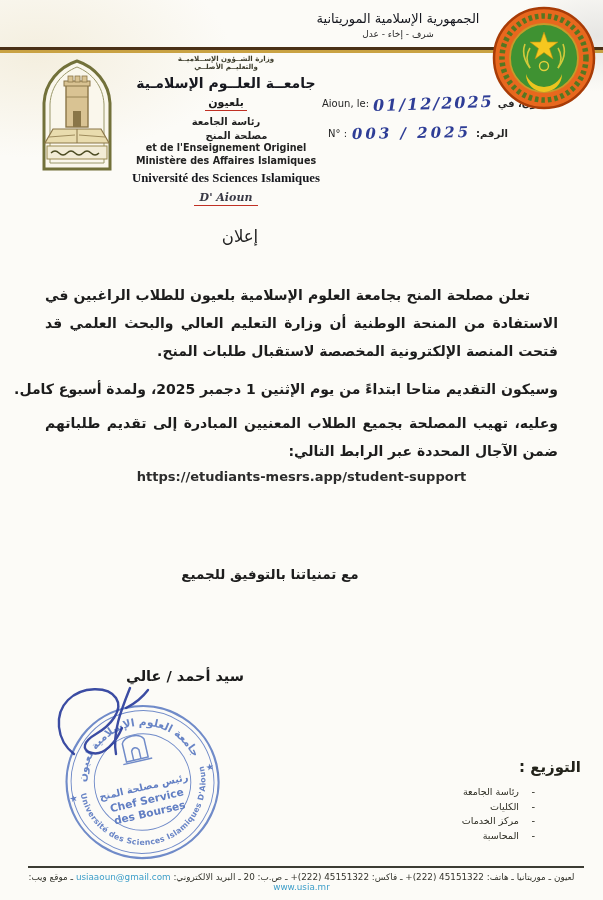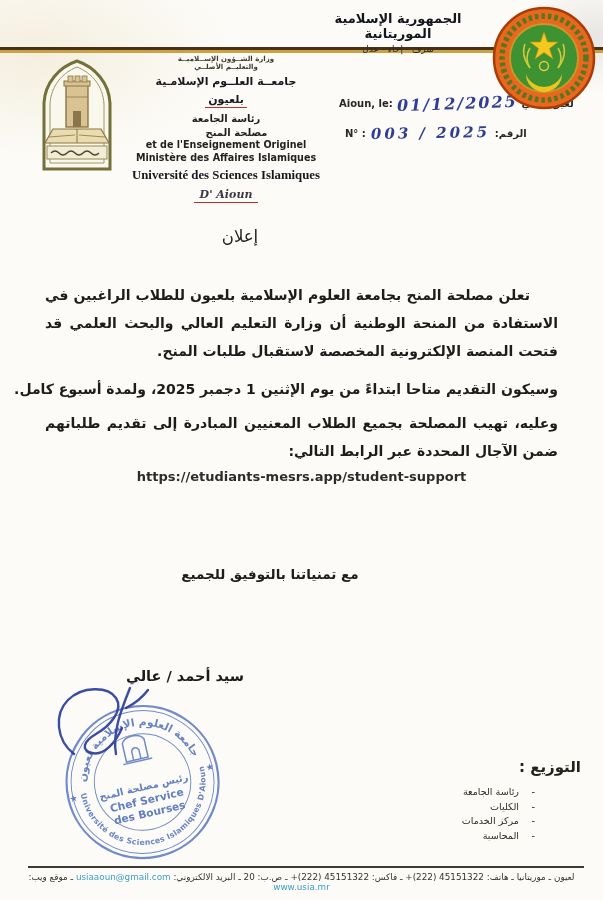--- a/index.html
+++ b/index.html
@@ -14,50 +14,50 @@
     font-family:"DejaVu Sans", sans-serif;
     color:#1e1e1e;
   }
   
   .double-rule { position:absolute; top:47px; left:0; width:603px; z-index:1; }
   .double-rule .dark { height:3px; background:#4a3016; }
   .double-rule .gold { height:3px; background:#c9a243; }
 
   
   .republic-ar { position:absolute; top:11px; left:300px; width:196px; text-align:center; z-index:2; }
-  .republic-ar .line1 { font-size:13px; font-weight:bold; color:#14161d; direction:rtl; }
+  .republic-ar .line1 { font-size:13px; font-weight:normal; color:#14161d; direction:rtl; }
   .republic-ar .line2 { font-size:9px; color:#2a2a2a; margin-top:3px; direction:rtl; }
 
   
   .emblem { position:absolute; top:6px; left:492px; z-index:3; }
 
   
   .republic-fr { position:absolute; top:61px; left:300px; width:196px; text-align:center; z-index:2; }
   .republic-fr .line1 { font-size:9.6px; font-weight:bold; letter-spacing:0.2px; color:#1c1c1c; }
   .republic-fr .line2 { font-size:7px; color:#4a4a4a; margin-top:2px; letter-spacing:0.4px; }
 
   
   .date-row { position:absolute; top:94px; left:322px; display:flex; align-items:center; gap:4px; z-index:2; }
   .num-row  { position:absolute; top:124px; left:328px; display:flex; align-items:center; gap:5px; z-index:2; }
-  .print-label { font-size:10px; font-weight:bold; color:#262626;margin-left:17px; }
+  .print-label { font-size:10px; font-weight:normal; color:#262626; }
   .ar-label { font-size:10px; font-weight:bold; color:#262626; direction:rtl; }
   .handwrite {
     font-family:"DejaVu Serif", serif; font-style:italic; font-weight:bold;
     color:#2e3d96; font-size:16px; letter-spacing:2px;
     transform:rotate(-2deg); display:inline-block;
   }
   .num-row .handwrite { font-size:15px; letter-spacing:3px; transform:rotate(-1deg); }
 
   
   .uni-logo { position:absolute; top:57px; left:33px; z-index:2; }
 
   
   .inst { position:absolute; top:55px; left:110px; width:232px; text-align:center; z-index:2; }
   .inst .ministry-ar { font-size:7px; font-weight:bold; color:#3b3b2a; line-height:1.15; direction:rtl; }
-  .inst .univ-ar { font-size:11px; font-weight:bold; color:#17181f; margin-top:4px; direction:rtl; }
+  .inst .univ-ar { font-size:14px; font-weight:bold; color:#17181f; margin-top:4px; direction:rtl; }
   .inst .city-ar { display:inline-block; font-size:11px; font-weight:bold; color:#1a1a1a;
                    border-bottom:1.7px solid #c03024; padding:0 3px 1px; margin-top:3px; direction:rtl; }
   .inst .rect-ar { font-size:10px; font-weight:bold; margin-top:5px; direction:rtl; }
   .inst .serv-ar { font-size:10px; font-weight:bold; margin-top:3px; direction:rtl;padding-left:21px; }
   .inst .ministry-fr { font-size:9.6px; font-weight:bold; color:#222; line-height:1.12; margin-top:2px; }
   .inst .univ-fr { font-family:"Liberation Serif", serif; font-size:12.8px; font-weight:bold; color:#15161c; margin-top:4px; }
   .inst .city-fr { display:inline-block; font-family:"DejaVu Serif", serif; font-style:italic; font-size:11px;
                    font-weight:bold; color:#3a3a46; border-bottom:1.6px solid #c03024; padding:0 6px 1px; margin-top:4px; }
 
   

